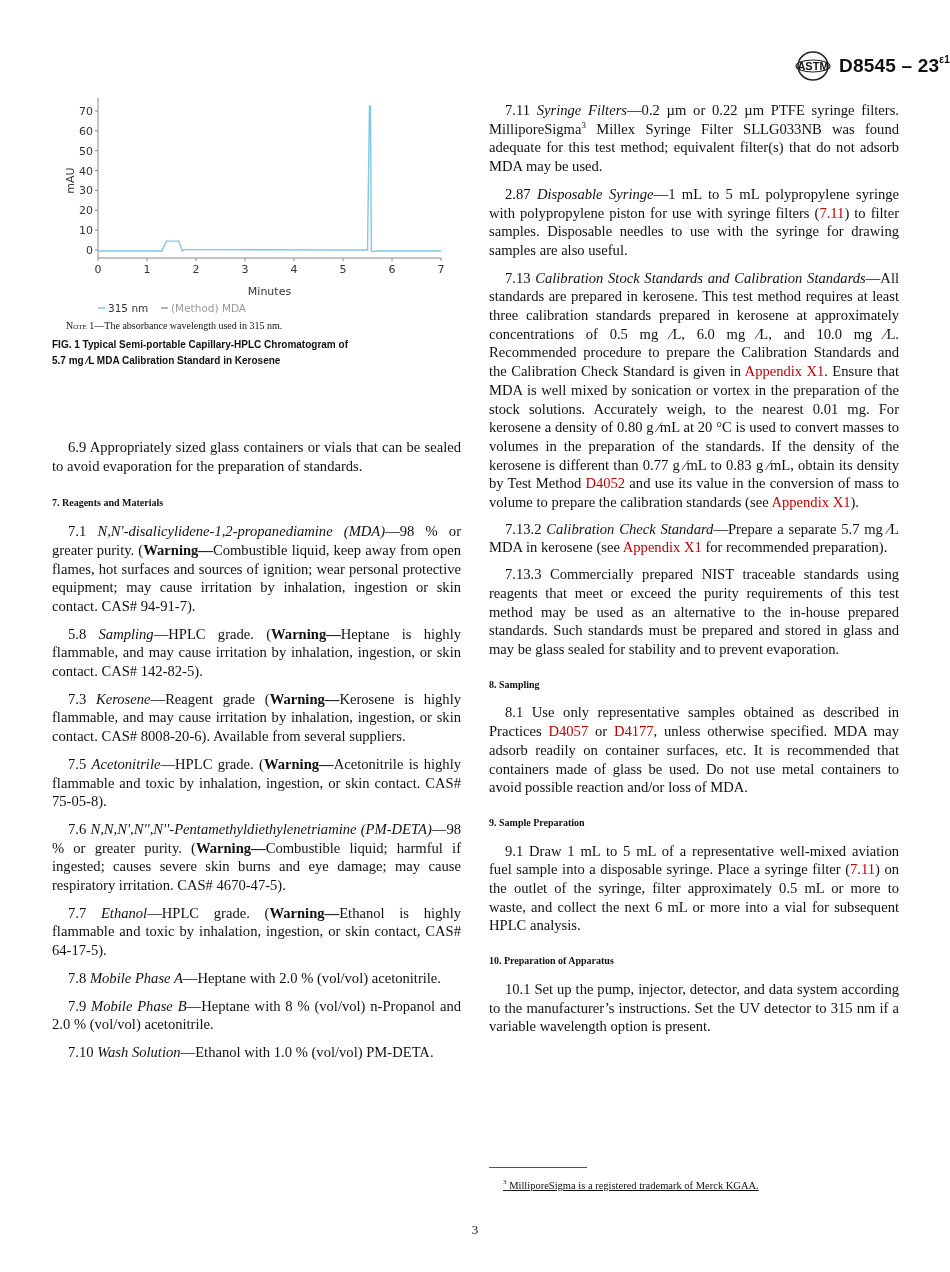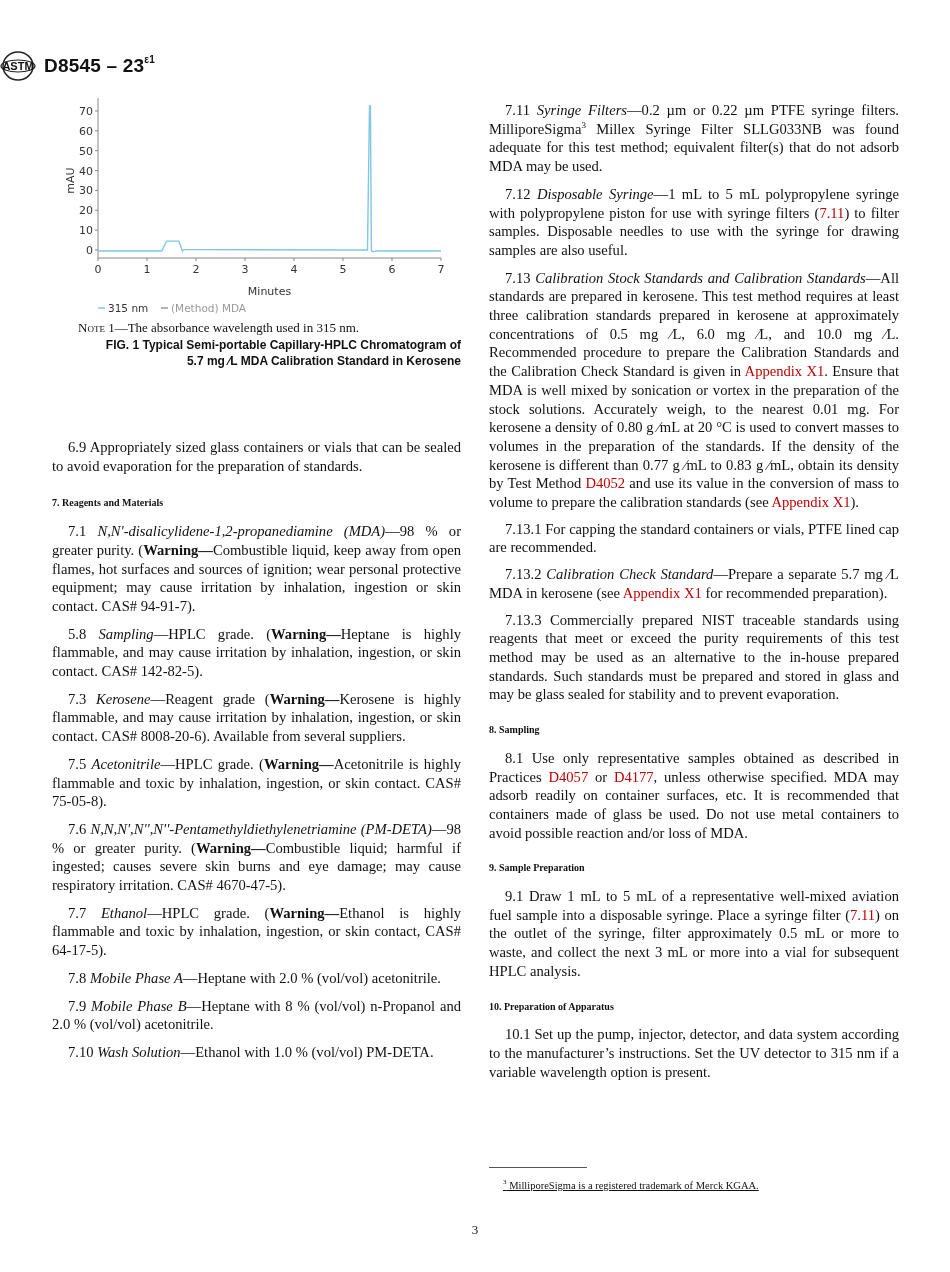--- a/index.html
+++ b/index.html
@@ -1,36 +1,36 @@
 <!DOCTYPE html>
 <html><head>
 <meta charset="utf-8">
 <style>
   html, body { margin:0; padding:0; background:#fff; }
   body { width:950px; height:1272px; position:relative; overflow:hidden;
          font-family:"Liberation Serif", serif; color:#111; }
-  .header { position:absolute; top:50px; left:0; width:950px; text-align:left; height:34px; }
+  .header { position:absolute; top:50px; left:0; width:950px; text-align:right; height:34px; }
   .header .logo { display:inline-block; vertical-align:middle; width:36px; height:32px; }
   .header .title { display:inline-block; vertical-align:middle; font-family:"Liberation Sans", sans-serif;
       font-weight:bold; font-size:19px; margin-left:4px; letter-spacing:0.2px; }
   .header .title sup { font-size:10px; vertical-align:super; position:relative; top:-2px; }
   .col { position:absolute; font-size:14.6px; line-height:18.7px; text-align:justify; }
   .col-left { left:52px; width:409px; }
   .col-right { left:489px; width:410px; top:93px; }
   .para { margin:8px 0 9px 0; text-indent:16px; }
   .para.tight { margin-bottom:0; }
   .heading { font-weight:bold; font-size:10px; margin:0 0 9px 0; }
   .link { color:#c00000; }
   i, .it { font-style:italic; }
   b { font-weight:bold; }
   .chart-wrap { position:absolute; left:52px; top:95px; width:409px; height:225px; }
-  .note { position:absolute; left:78px; top:320px; font-size:13px; }
+  .note { position:absolute; left:66px; top:320px; font-size:10px; }
   .note .sc { font-variant:small-caps; }
-  .figcap { position:absolute; left:52px; top:337px; width:409px; text-align:right;
-      font-family:"Liberation Sans", sans-serif; font-weight:bold; font-size:12px; line-height:16px; }
+  .figcap { position:absolute; left:52px; top:337px; width:409px; text-align:left;
+      font-family:"Liberation Sans", sans-serif; font-weight:bold; font-size:10px; line-height:16px; }
   .footnote-rule { position:absolute; left:489px; top:1167px; width:98px; border-top:1px solid #555; }
   .footnote { position:absolute; left:503px; top:1178px; font-size:10.5px;text-decoration:underline; }
   .footnote sup { font-size:7px; }
   .pagenum { position:absolute; top:1222px; left:0; width:950px; text-align:center; font-size:13px; }
   sup.fn { font-size:9px; vertical-align:super; line-height:0; }
 </style>
 </head>
 <body>
 
 <div class="header">
@@ -104,31 +104,30 @@
   <p class="para"><span>7.5 </span><i>Acetonitrile</i><span>—HPLC grade. (</span><b>Warning—</b><span>Acetonitrile is highly flammable and toxic by inhalation, ingestion, or skin contact. CAS# 75-05-8).</span></p>
   <p class="para"><span>7.6 </span><i>N,N,N',N'',N''-Pentamethyldiethylenetriamine (PM-DETA)</i><span>—98 % or greater purity. (</span><b>Warning—</b><span>Combustible liquid; harmful if ingested; causes severe skin burns and eye damage; may cause respiratory irritation. CAS# 4670-47-5).</span></p>
   <p class="para"><span>7.7 </span><i>Ethanol</i><span>—HPLC grade. (</span><b>Warning—</b><span>Ethanol is highly flammable and toxic by inhalation, ingestion, or skin contact, CAS# 64-17-5).</span></p>
   <p class="para"><span>7.8 </span><i>Mobile Phase A</i><span>—Heptane with 2.0 % (vol/vol) acetonitrile.</span></p>
   <p class="para"><span>7.9 </span><i>Mobile Phase B</i><span>—Heptane with 8 % (vol/vol) n-Propanol and 2.0 % (vol/vol) acetonitrile.</span></p>
   <p class="para"><span>7.10 </span><i>Wash Solution</i><span>—Ethanol with 1.0 % (vol/vol) PM-DETA.</span></p>
 </div>
 
 <div class="col col-right">
   <p class="para"><span>7.11 </span><i>Syringe Filters</i><span>—0.2 µm or 0.22 µm PTFE syringe filters. MilliporeSigma</span><sup class="fn">3</sup><span> Millex Syringe Filter SLLG033NB was found adequate for this test method; equivalent filter(s) that do not adsorb MDA may be used.</span></p>
-  <p class="para"><span>7.12 </span><i>Disposable Syringe</i><span>—1 mL to 5 mL polypropylene syringe with polypropylene piston for use with syringe filters (</span><span class="link">7.11</span><span>) to filter samples. Disposable needles to use with the syringe for drawing samples are also useful.</span></p>
+  <p class="para"><span>2.87 </span><i>Disposable Syringe</i><span>—1 mL to 5 mL polypropylene syringe with polypropylene piston for use with syringe filters (</span><span class="link">7.11</span><span>) to filter samples. Disposable needles to use with the syringe for drawing samples are also useful.</span></p>
   <p class="para tight"><span>7.13 </span><i>Calibration Stock Standards and Calibration Standards</i><span>—All standards are prepared in kerosene. This test method requires at least three calibration standards prepared in kerosene at approximately concentrations of 0.5 mg ⁄L, 6.0 mg ⁄L, and 10.0 mg ⁄L. Recommended procedure to prepare the Calibration Standards and the Calibration Check Standard is given in </span><span class="link">Appendix X1</span><span>. Ensure that MDA is well mixed by sonication or vortex in the preparation of the stock solutions. Accurately weigh, to the nearest 0.01 mg. For kerosene a density of 0.80 g ⁄mL at 20 °C is used to convert masses to volumes in the preparation of the standards. If the density of the kerosene is different than 0.77 g ⁄mL to 0.83 g ⁄mL, obtain its density by Test Method </span><span class="link">D4052</span><span> and use its value in the conversion of mass to volume to prepare the calibration standards (see </span><span class="link">Appendix X1</span><span>).</span></p>
-  <p class="para tight">7.13.1  For capping the standard containers or vials, PTFE lined cap are recommended.</p>
   <p class="para tight"><span>7.13.2 </span><i>Calibration Check Standard</i><span>—Prepare a separate 5.7 mg ⁄L MDA in kerosene (see </span><span class="link">Appendix X1</span><span> for recommended preparation).</span></p>
   <p class="para">7.13.3  Commercially prepared NIST traceable standards using reagents that meet or exceed the purity requirements of this test method may be used as an alternative to the in-house prepared standards. Such standards must be prepared and stored in glass and may be glass sealed for stability and to prevent evaporation.</p>
   <div style="height:8px"></div>
   <p class="heading">8.  Sampling</p>
   <p class="para"><span>8.1  Use only representative samples obtained as described in Practices </span><span class="link">D4057</span><span> or </span><span class="link">D4177</span><span>, unless otherwise specified. MDA may adsorb readily on container surfaces, etc. It is recommended that containers made of glass be used. Do not use metal containers to avoid possible reaction and/or loss of MDA.</span></p>
   <div style="height:8px"></div>
   <p class="heading">9.  Sample Preparation</p>
-  <p class="para"><span>9.1  Draw 1 mL to 5 mL of a representative well-mixed aviation fuel sample into a disposable syringe. Place a syringe filter (</span><span class="link">7.11</span><span>) on the outlet of the syringe, filter approximately 0.5 mL or more to waste, and collect the next 3 mL or more into a vial for subsequent HPLC analysis.</span></p>
+  <p class="para"><span>9.1  Draw 1 mL to 5 mL of a representative well-mixed aviation fuel sample into a disposable syringe. Place a syringe filter (</span><span class="link">7.11</span><span>) on the outlet of the syringe, filter approximately 0.5 mL or more to waste, and collect the next 6 mL or more into a vial for subsequent HPLC analysis.</span></p>
   <div style="height:8px"></div>
   <p class="heading">10.  Preparation of Apparatus</p>
   <p class="para">10.1  Set up the pump, injector, detector, and data system according to the manufacturer’s instructions. Set the UV detector to 315 nm if a variable wavelength option is present.</p>
 </div>
 
 <div class="footnote-rule"></div>
 <div class="footnote"><sup>3</sup><span> MilliporeSigma is a registered trademark of Merck KGAA.</span></div>
 
 <div class="pagenum">3</div>
 

